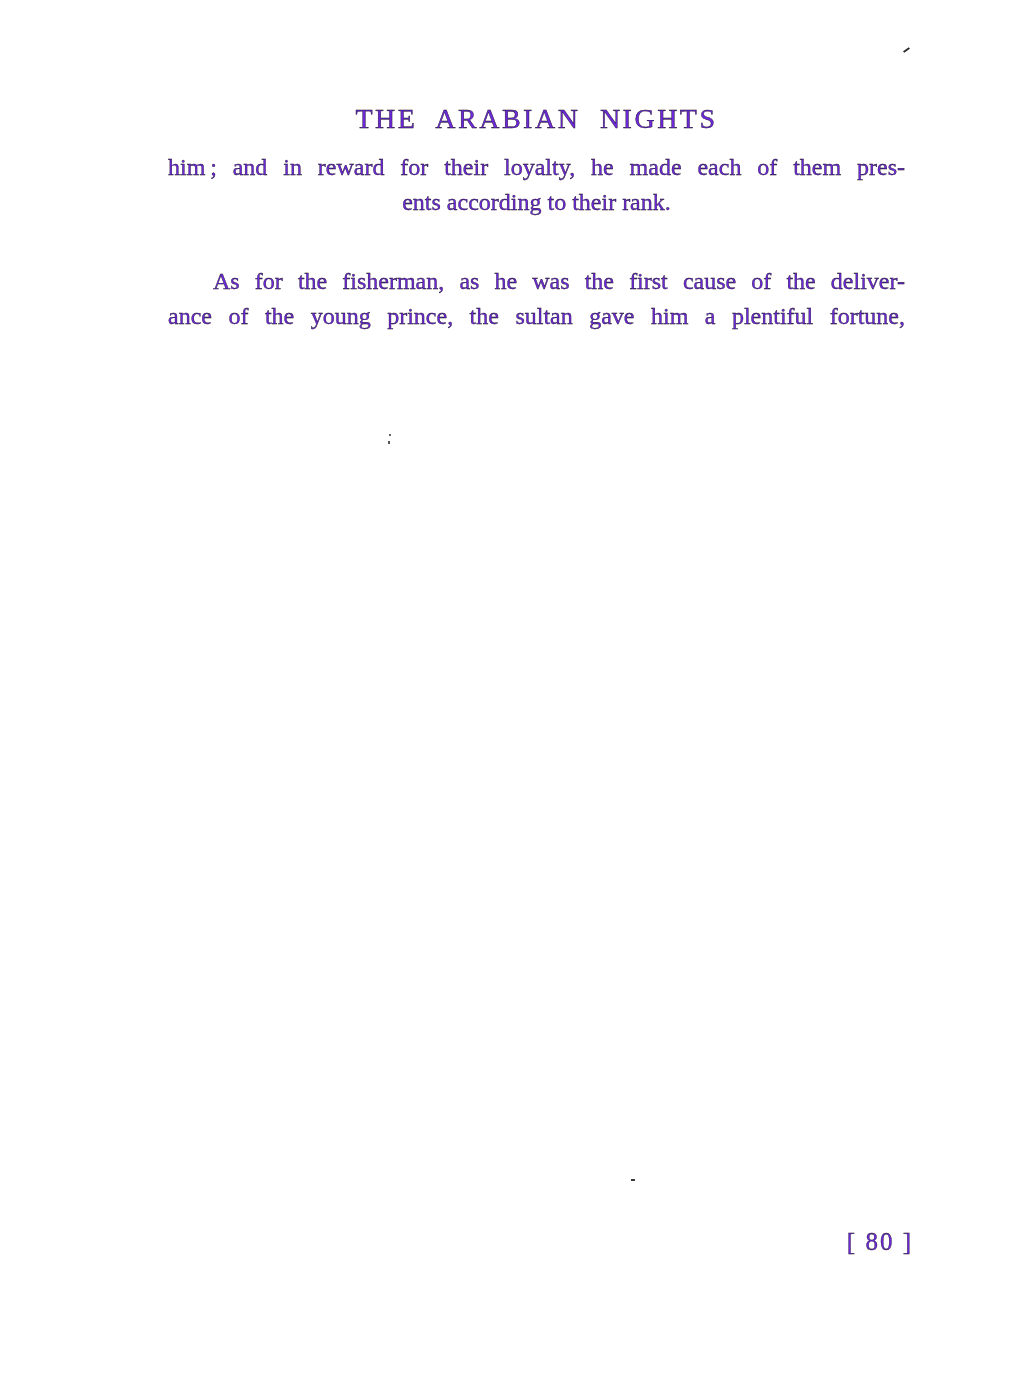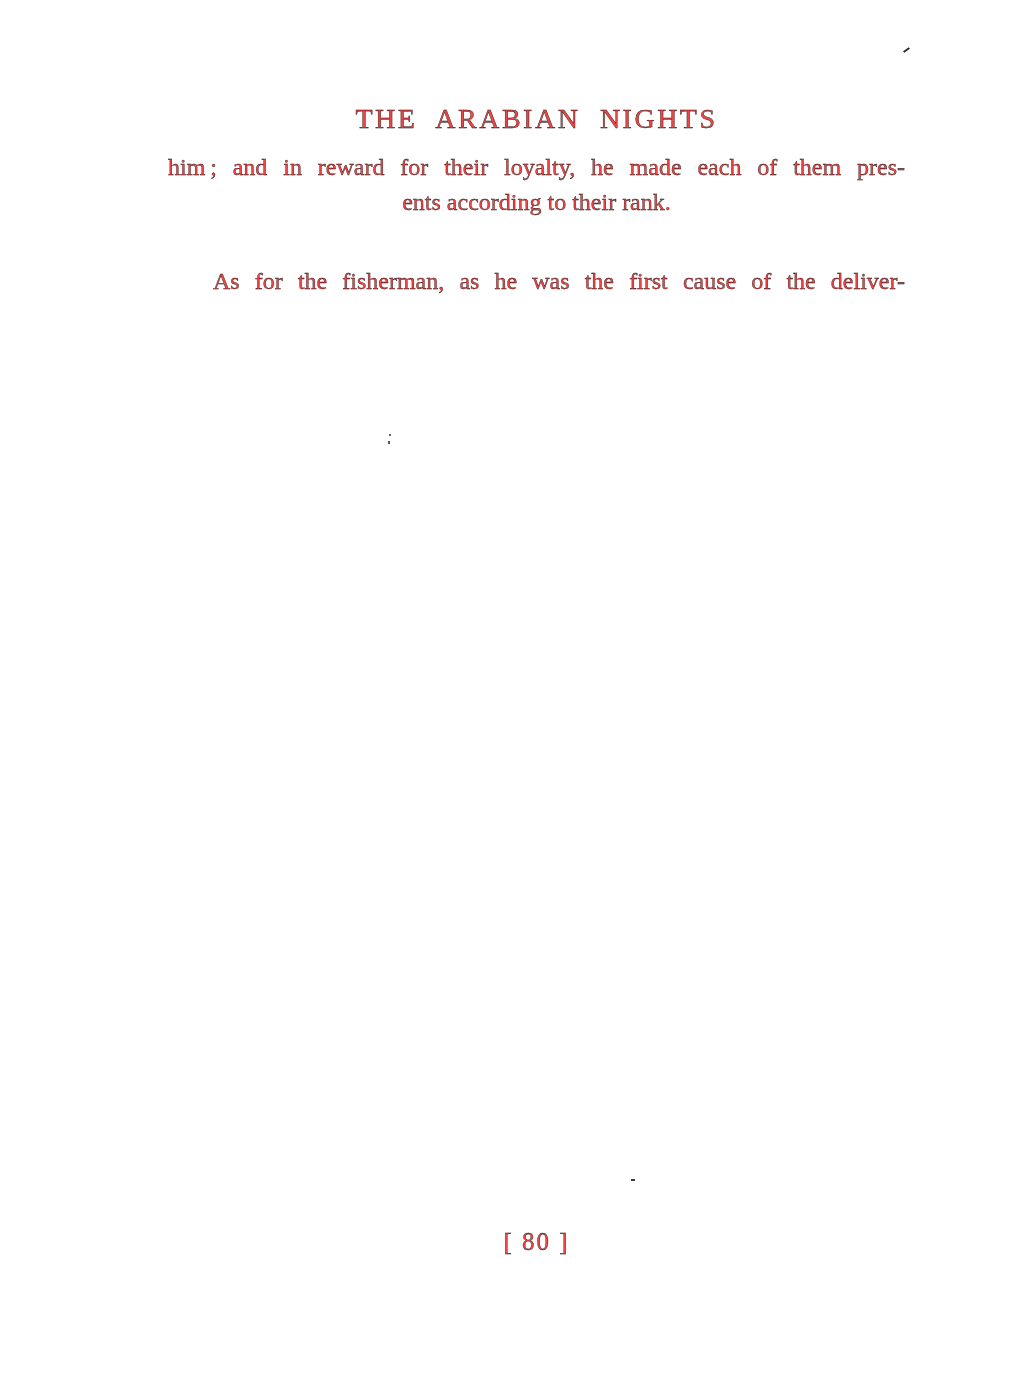--- a/index.html
+++ b/index.html
@@ -7,21 +7,21 @@
     padding: 0;
     background: #ffffff;
   }
   .page {
     position: relative;
     width: 1016px;
     height: 1384px;
     background: #ffffff;
     overflow: hidden;
     font-family: "Liberation Serif", "DejaVu Serif", serif;
-    color: #ef4444;
+    color: #6d28d9;
   }
   .running-head {
     position: absolute;
     top: 101px;
     left: 168px;
     width: 737px;
     height: 36px;
     line-height: 36px;
     text-align: center;
     font-size: 28px;
@@ -49,23 +49,23 @@
     text-align: justify;
     text-align-last: justify;
   }
   .line.indent {
     padding-left: 45px;
     margin-top: 44px;
   }
   .folio {
     position: absolute;
     top: 1226px;
-    left: 168px;
+    left: 176px;
     width: 737px;
-    text-align: center;
+    text-align: right;
     font-size: 25px;
     line-height: 32px;
     letter-spacing: 2px;
     -webkit-text-stroke: 0.35px #121212;
   }
   
   .speck {
     position: absolute;
     background: #2a2a2a;
   }
@@ -102,20 +102,21 @@
 <body>
 
 <div class="page">
 
   <div class="running-head">THE ARABIAN NIGHTS</div>
 
   <div class="text-block">
     <div class="line just">him ;  and in reward for their loyalty, he made each of them pres-</div>
     <div class="line">ents according to their rank.</div>
     <div class="line just indent">As for the fisherman, as he was the first cause of the deliver-</div>
+    <div class="line just">ance of the young prince, the sultan gave him a plentiful fortune,</div>
   </div>
 
   <div class="folio">[ 80 ]</div>
 
   <div class="speck speck-apostrophe"></div>
   <div class="speck speck-colon-a"></div>
   <div class="speck speck-colon-b"></div>
   <div class="speck speck-dash"></div>
 
 </div>

